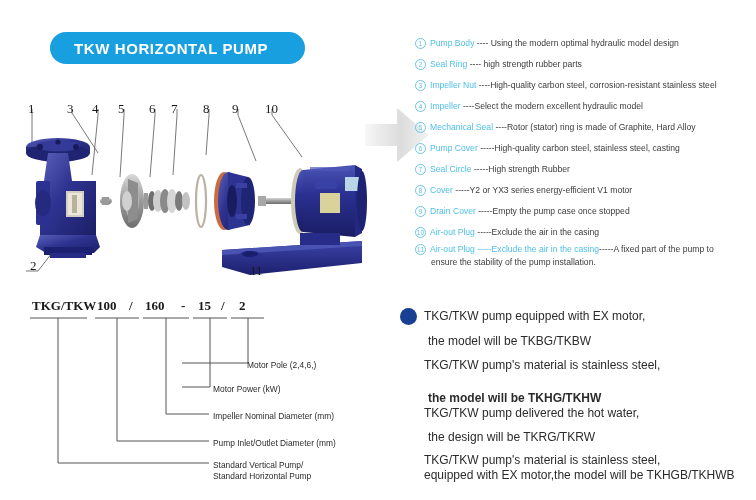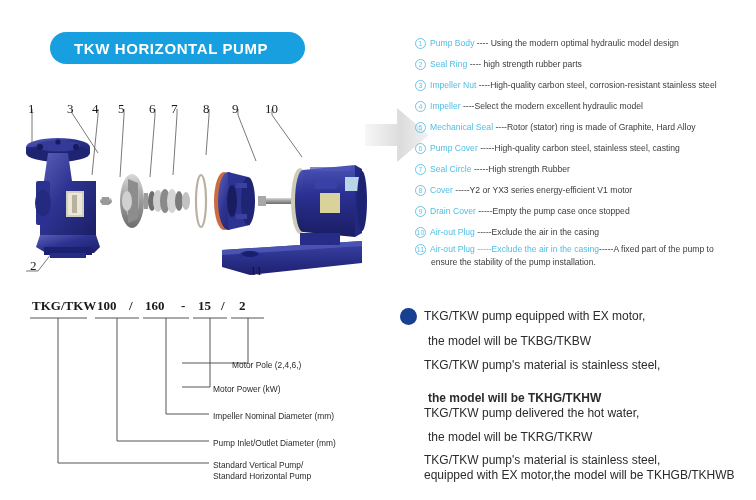--- a/index.html
+++ b/index.html
@@ -269,36 +269,36 @@
         <div class="mc-token" style="left: 20px; top: 2px;">TKG/TKW</div>
         <div class="mc-token" style="left: 85px; top: 2px;">100</div>
         <div class="mc-token" style="left: 117px; top: 2px;">/</div>
         <div class="mc-token" style="left: 133px; top: 2px;">160</div>
         <div class="mc-token" style="left: 169px; top: 2px;">-</div>
         <div class="mc-token" style="left: 186px; top: 2px;">15</div>
         <div class="mc-token" style="left: 209px; top: 2px;">/</div>
         <div class="mc-token" style="left: 227px; top: 2px;">2</div>
       </div>
     <div id="mc-labels">
-        <div class="mc-label" style="left: 186px; top: 64px; padding-left: 34px;">Motor Pole (2,4,6,)</div>
+        <div class="mc-label" style="left: 201px; top: 64px; padding-left: 34px;">Motor Pole (2,4,6,)</div>
         <div class="mc-label" style="left: 201px; top: 88px;">Motor Power  (kW)</div>
         <div class="mc-label" style="left: 201px; top: 115px;">Impeller Nominal Diameter (mm)</div>
         <div class="mc-label" style="left: 201px; top: 142px;">Pump Inlet/Outlet Diameter (mm)</div>
         <div class="mc-label" style="left: 201px; top: 164px;">Standard Vertical Pump/</div>
         <div class="mc-label" style="left: 201px; top: 175px;">Standard  Horizontal Pump</div>
       </div>
   </div>
 
   <div id="variants">
     <div id="variant-dot" style="background: rgb(23, 63, 146);"></div>
     <div id="variant-lines">
         <div class="v-line" style="top: 6px; left: 24px;">TKG/TKW pump equipped with EX motor,</div>
         <div class="v-line" style="top: 31px; left: 28px;">the model will be TKBG/TKBW</div>
         <div class="v-line" style="top: 55px; left: 24px;">TKG/TKW pump's material is stainless steel,</div>
         <div class="v-line" style="top: 88px; left: 28px; font-weight: bold;">the model will be TKHG/TKHW</div>
         <div class="v-line" style="top: 103px; left: 24px;">TKG/TKW pump delivered the hot water,</div>
-        <div class="v-line" style="top: 127px; left: 28px;">the model will be TKRG/TKRW</div>
+        <div class="v-line" style="top: 127px; left: 28px;">the design will be TKRG/TKRW</div>
         <div class="v-line" style="top: 150px; left: 24px;">TKG/TKW pump's material is stainless steel,</div>
         <div class="v-line" style="top: 165px; left: 24px;">equipped with EX motor,the model will be TKHGB/TKHWB</div>
       </div>
   </div>
 
 </div>
 
 </body></html>

